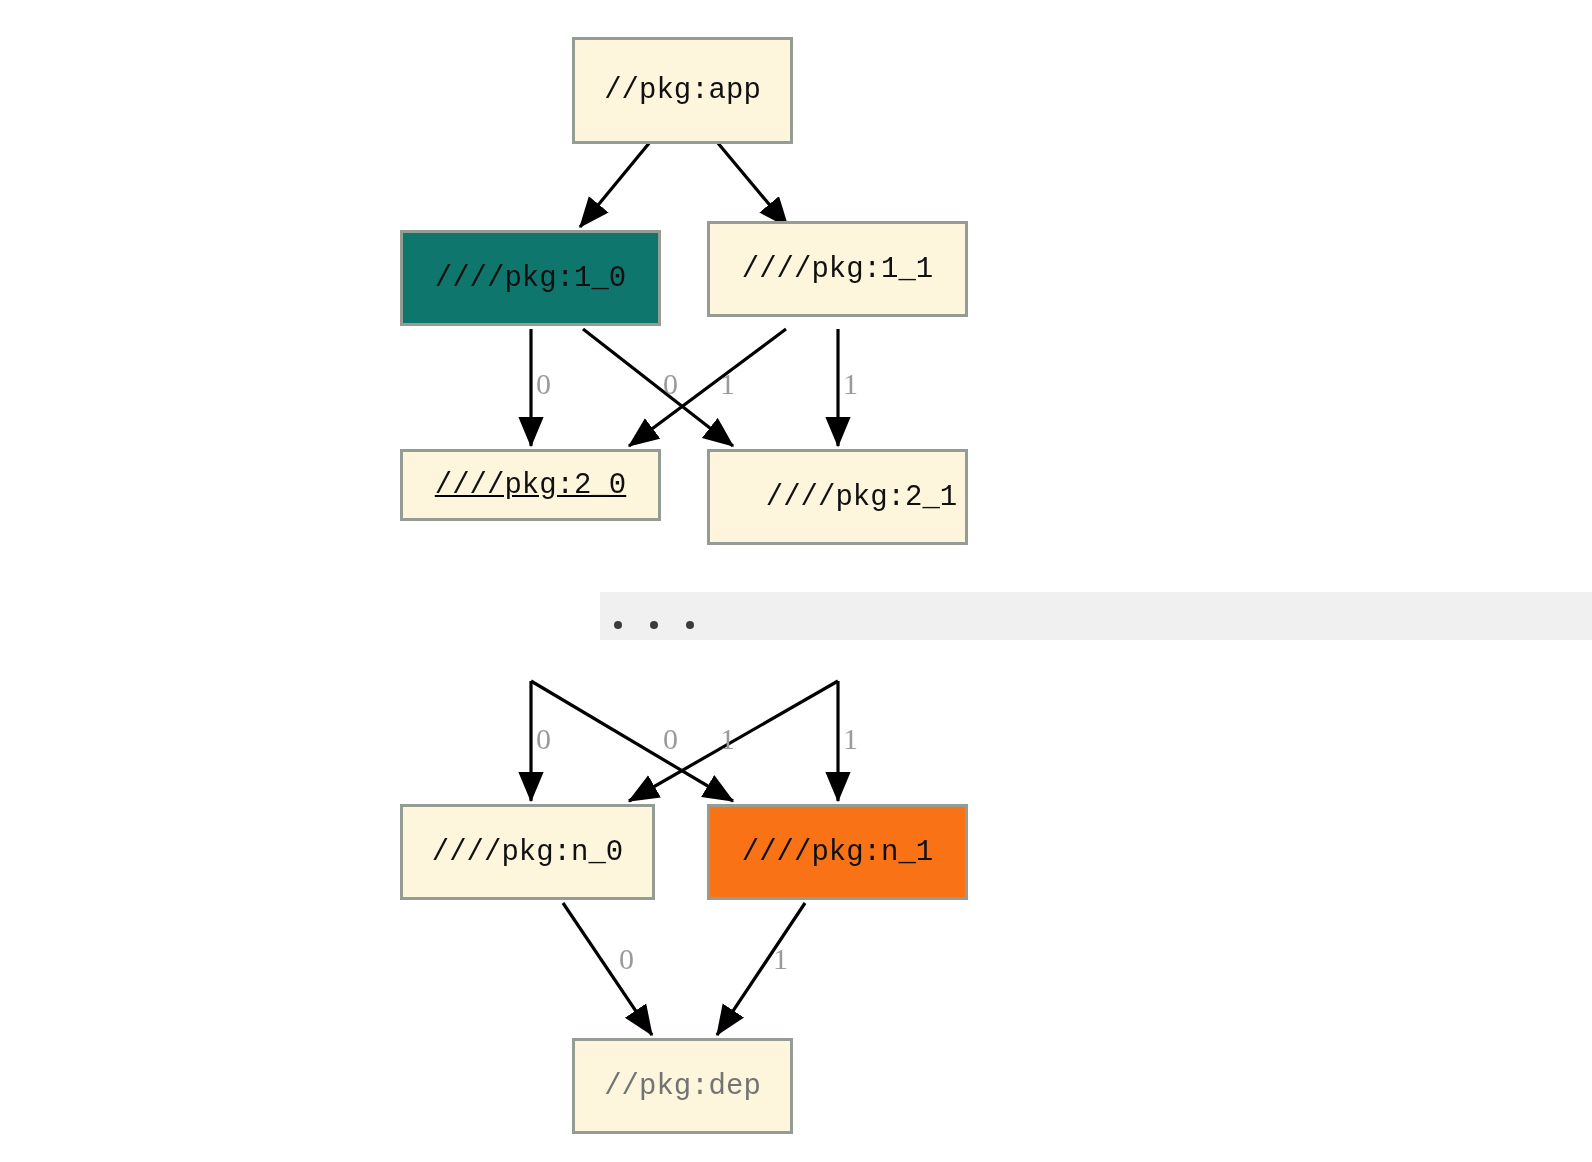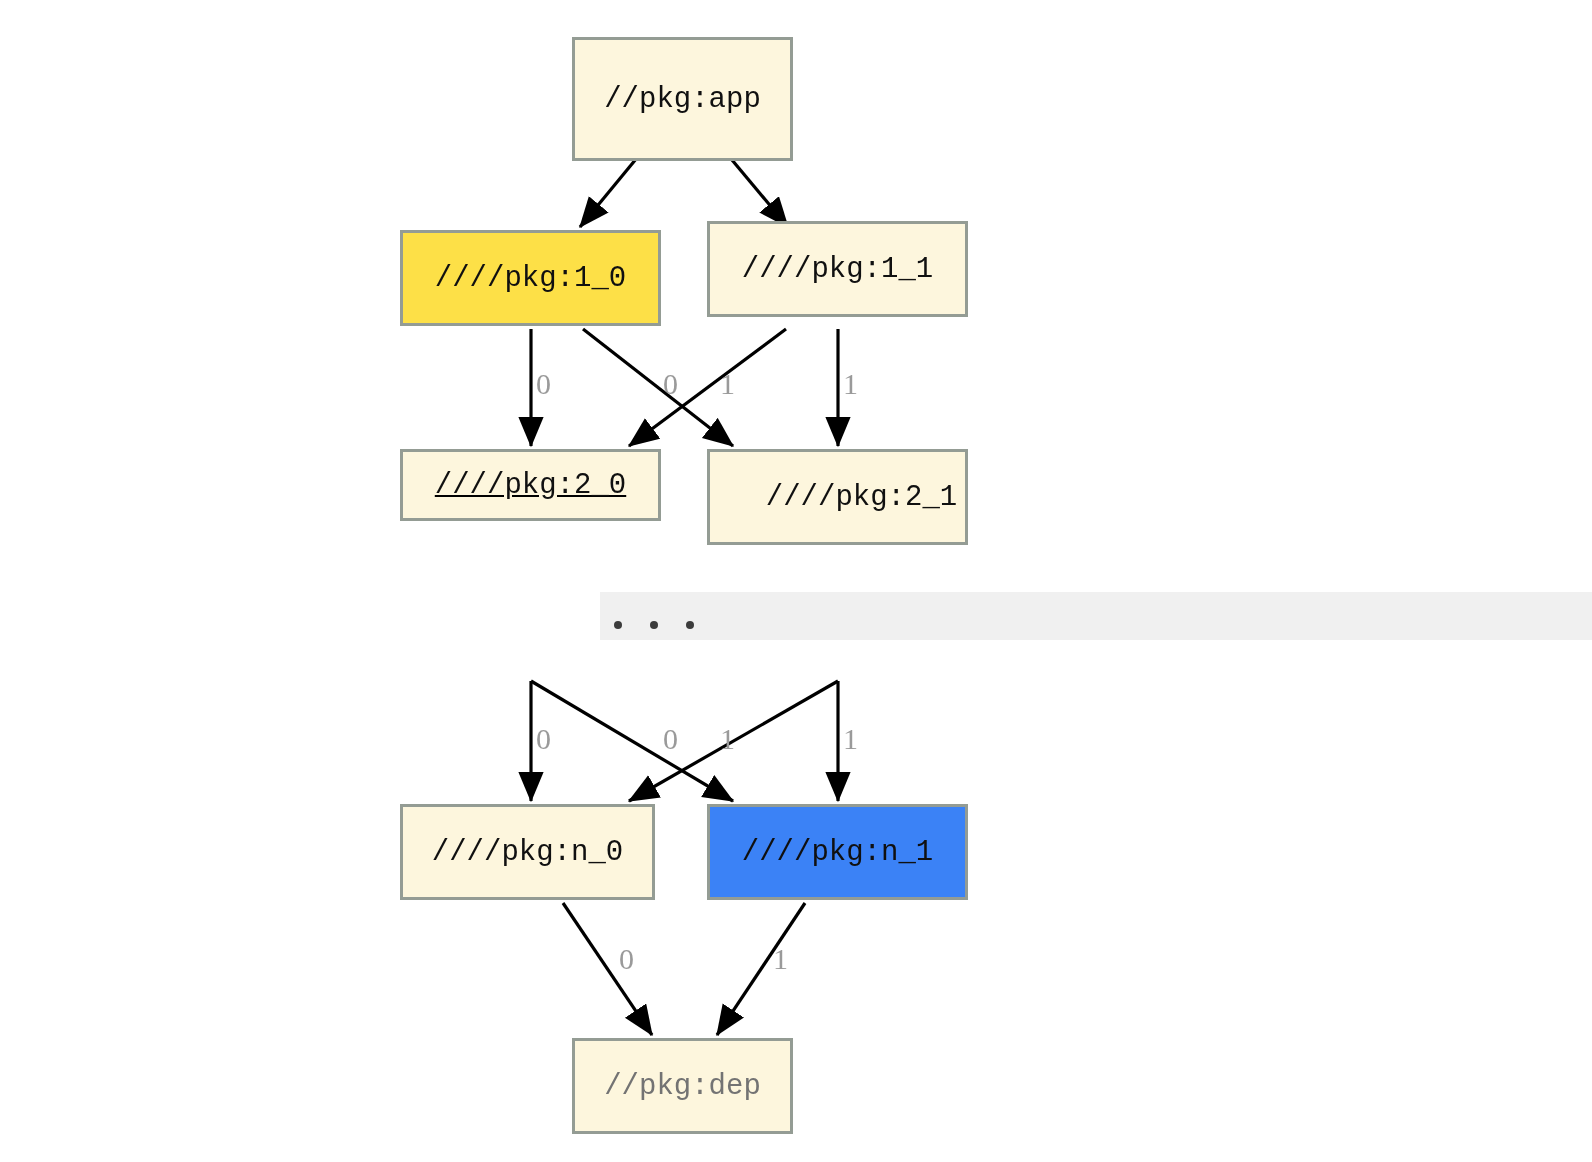--- a/index.html
+++ b/index.html
@@ -92,39 +92,39 @@
         <line x1="531" y1="681" x2="531" y2="801" stroke="#000000" stroke-width="3.2" marker-end="url(#arrowhead)"></line>
         <line x1="531" y1="681" x2="733" y2="801" stroke="#000000" stroke-width="3.2" marker-end="url(#arrowhead)"></line>
         <line x1="838" y1="681" x2="629" y2="801" stroke="#000000" stroke-width="3.2" marker-end="url(#arrowhead)"></line>
         <line x1="838" y1="681" x2="838" y2="801" stroke="#000000" stroke-width="3.2" marker-end="url(#arrowhead)"></line>
         <line x1="563" y1="903" x2="652" y2="1035" stroke="#000000" stroke-width="3.2" marker-end="url(#arrowhead)"></line>
         <line x1="805" y1="903" x2="717" y2="1035" stroke="#000000" stroke-width="3.2" marker-end="url(#arrowhead)"></line>
       </g>
   </svg>
 
   <div id="nodes-layer">
-      <div class="node-box" style="left: 572px; top: 37px; width: 221px; height: 124px; background: rgb(253, 246, 221); border-color: rgb(148, 156, 148);">
+      <div class="node-box" style="left: 572px; top: 37px; width: 221px; height: 107px; background: rgb(253, 246, 221); border-color: rgb(148, 156, 148);">
         <span class="node-label" style="color: rgb(16, 16, 16);">//pkg:app</span>
       </div>
-      <div class="node-box" style="left: 400px; top: 230px; width: 261px; height: 96px; background: #fde047; border-color: rgb(148, 156, 148);">
+      <div class="node-box" style="left: 400px; top: 230px; width: 261px; height: 96px; background: #0f766e; border-color: rgb(148, 156, 148);">
         <span class="node-label" style="color: rgb(16, 16, 16);">////pkg:1_0</span>
       </div>
       <div class="node-box" style="left: 707px; top: 221px; width: 261px; height: 96px; background: rgb(253, 246, 221); border-color: rgb(148, 156, 148);">
         <span class="node-label" style="color: rgb(16, 16, 16);">////pkg:1_1</span>
       </div>
       <div class="node-box" style="left: 400px; top: 449px; width: 261px; height: 72px; background: rgb(253, 246, 221); border-color: rgb(148, 156, 148); text-decoration: underline;">
         <span class="node-label" style="color: rgb(16, 16, 16);">////pkg:2_0</span>
       </div>
       <div class="node-box" style="left: 707px; top: 449px; width: 261px; height: 96px; background: rgb(253, 246, 221); border-color: rgb(148, 156, 148); padding-left: 48px;">
         <span class="node-label" style="color: rgb(16, 16, 16);">////pkg:2_1</span>
       </div>
       <div class="node-box" style="left: 400px; top: 804px; width: 255px; height: 96px; background: rgb(253, 246, 221); border-color: rgb(148, 156, 148);">
         <span class="node-label" style="color: rgb(16, 16, 16);">////pkg:n_0</span>
       </div>
-      <div class="node-box" style="left: 707px; top: 804px; width: 261px; height: 96px; background: #3b82f6; border-color: rgb(148, 156, 148);">
+      <div class="node-box" style="left: 707px; top: 804px; width: 261px; height: 96px; background: #f97316; border-color: rgb(148, 156, 148);">
         <span class="node-label" style="color: rgb(16, 16, 16);">////pkg:n_1</span>
       </div>
       <div class="node-box" style="left: 572px; top: 1038px; width: 221px; height: 96px; background: rgb(253, 246, 221); border-color: rgb(148, 156, 148);">
         <span class="node-label" style="color: #737373;">//pkg:dep</span>
       </div>
     </div>
   <div id="edge-labels-layer">
       <div class="edge-label" style="left: 536px; top: 369px; color: rgb(154, 154, 154);">0</div>
       <div class="edge-label" style="left: 663px; top: 369px; color: rgb(154, 154, 154);">0</div>
       <div class="edge-label" style="left: 720px; top: 369px; color: rgb(154, 154, 154);">1</div>

